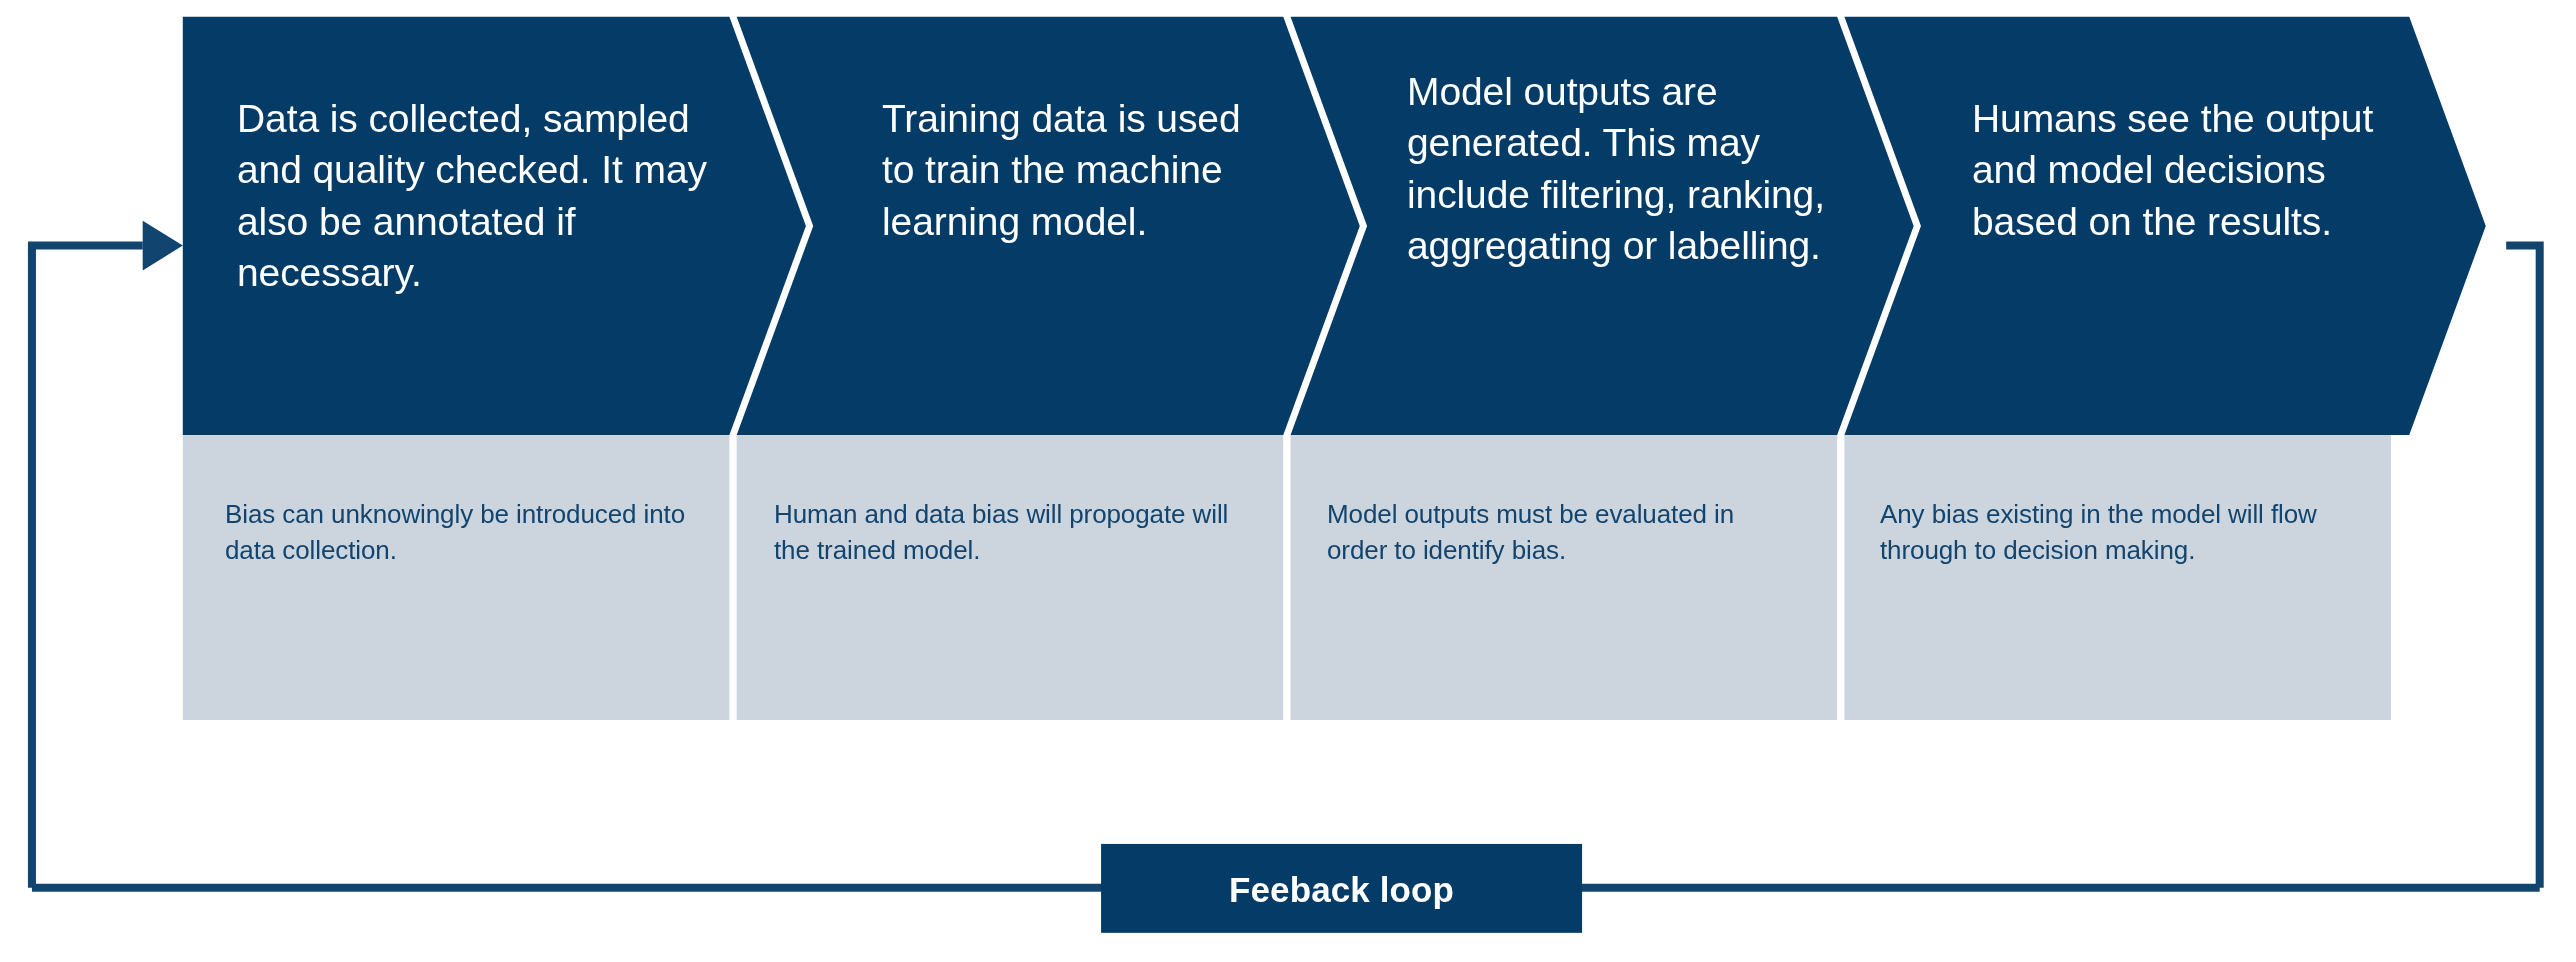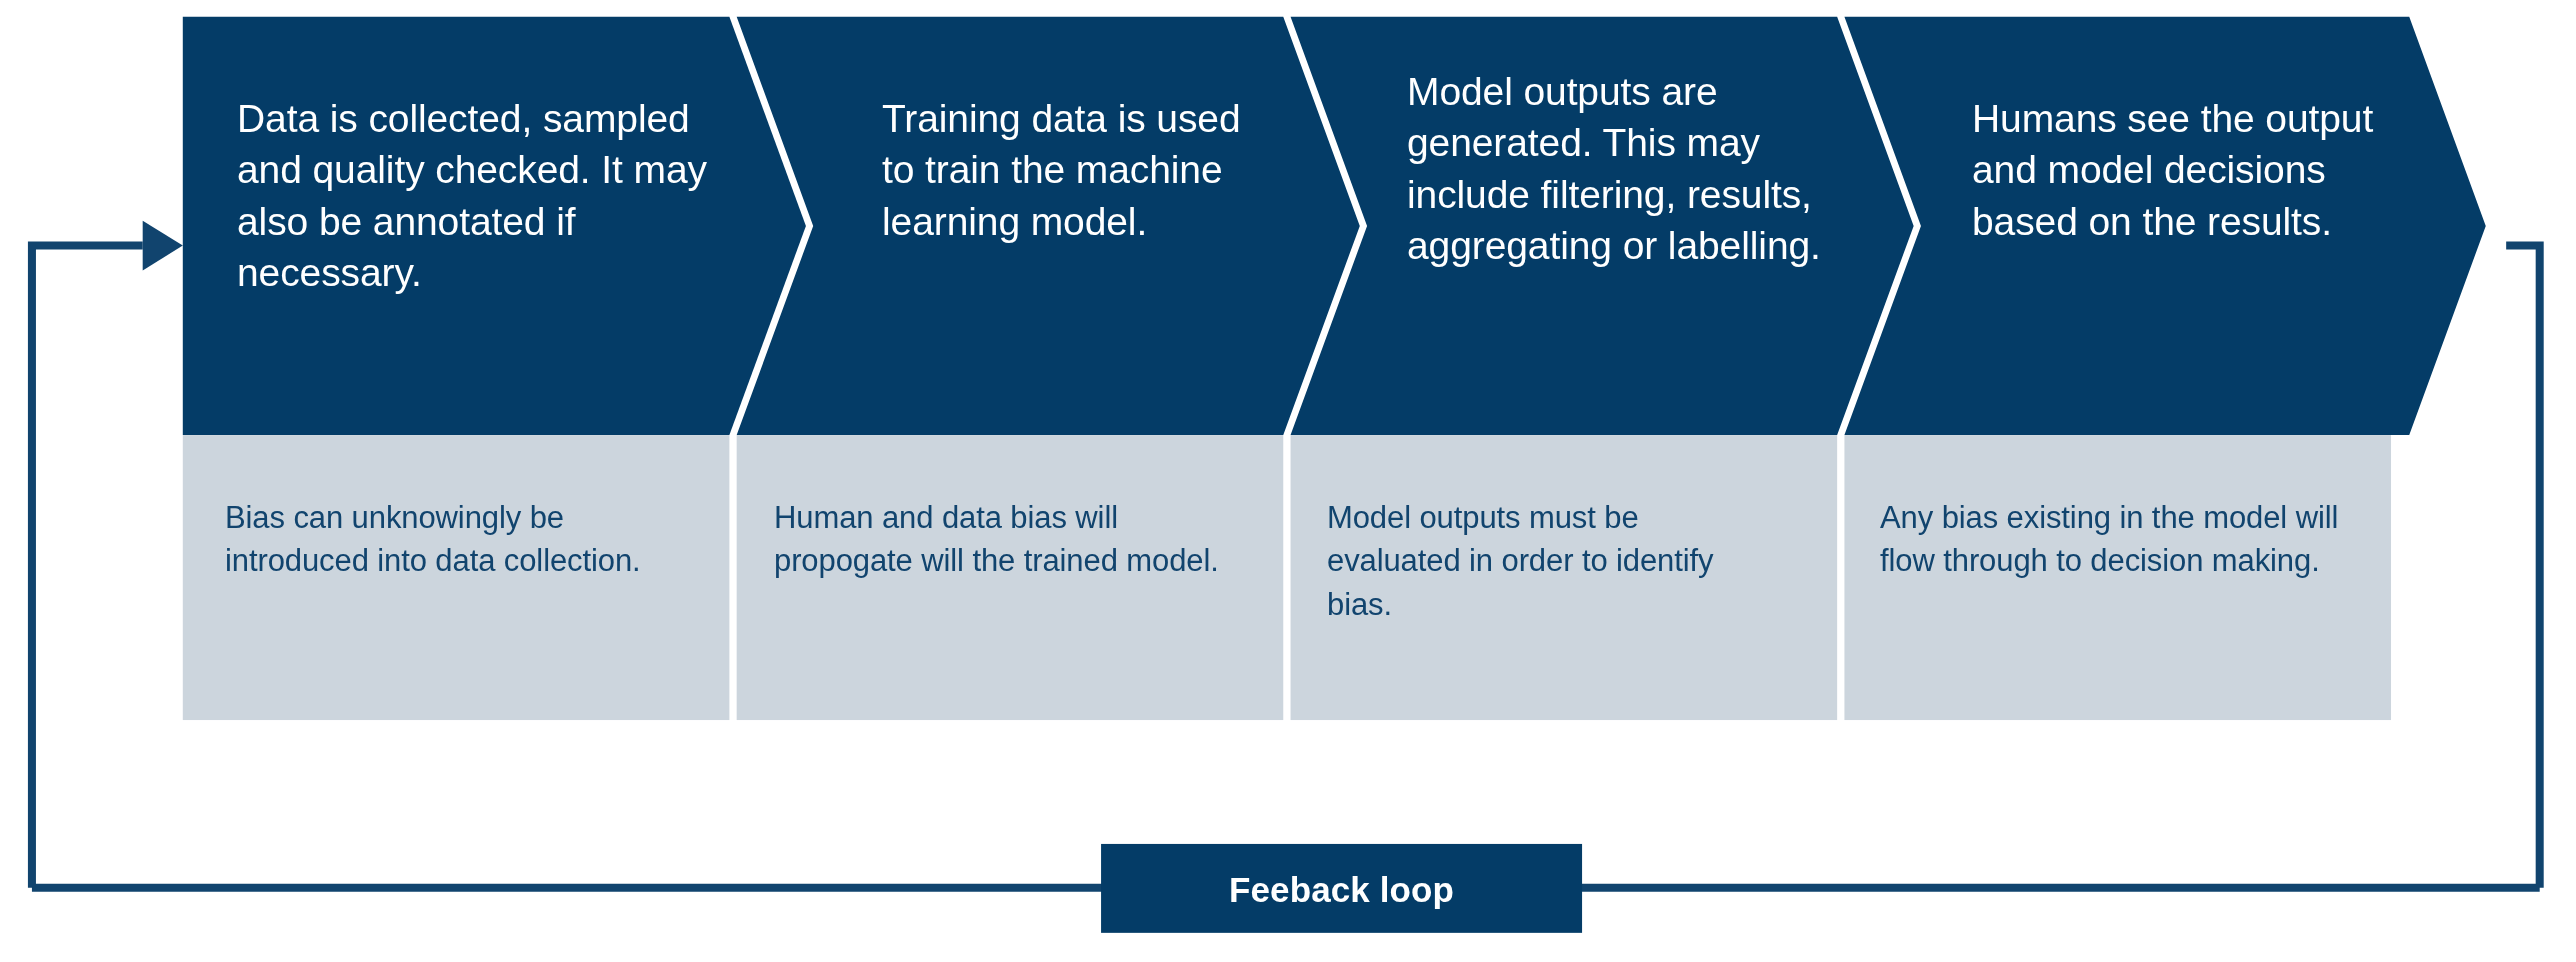--- a/index.html
+++ b/index.html
@@ -32,21 +32,21 @@
     font-size: 39px;
     line-height: 1.32;
     font-weight: 400;
     letter-spacing: -0.1px;
     white-space: pre-line;
     font-family: "Liberation Sans", sans-serif;
   }
   .step-note {
     position: absolute;
     color: #11446e;
-    font-size: 31px;
+    font-size: 26px;
     line-height: 1.40;
     font-weight: 400;
     letter-spacing: -0.1px;
     white-space: pre-line;
     font-family: "Liberation Sans", sans-serif;
   }
   .loop-label {
     position: absolute;
     color: #ffffff;
     font-size: 35px;
@@ -91,21 +91,21 @@
     <rect x="1770" y="597" width="750" height="391" fill="#ccd5dd"></rect>
     <rect x="2530" y="597" width="750" height="391" fill="#ccd5dd"></rect>
 
     <rect x="1510" y="1158" width="660" height="122" fill="#043c67"></rect>
   </svg>
 
   <div class="step-title" style="left:237px; top:93px; width:481px;">Data is collected, sampled and quality checked. It may also be annotated if necessary.</div>
 
   <div class="step-title" style="left:882px; top:93px; width:379px;">Training data is used to train the machine learning model.</div>
 
-  <div class="step-title" style="left:1407px; top:66px; width:437px;">Model outputs are generated. This may include filtering, results, aggregating or labelling.</div>
+  <div class="step-title" style="left:1407px; top:66px; width:437px;">Model outputs are generated. This may include filtering, ranking, aggregating or labelling.</div>
 
   <div class="step-title" style="left:1972px; top:93px; width:408px;">Humans see the output and model decisions based on the results.</div>
 
   <div class="step-note" style="left:225px; top:496px; width:467px;">Bias can unknowingly be introduced into data collection.</div>
 
   <div class="step-note" style="left:774px; top:496px; width:481px;">Human and data bias will propogate will the trained model.</div>
 
   <div class="step-note" style="left:1327px; top:496px; width:452px;">Model outputs must be evaluated in order to identify bias.</div>
 
   <div class="step-note" style="left:1880px; top:496px; width:481px;">Any bias existing in the model will flow through to decision making.</div>

